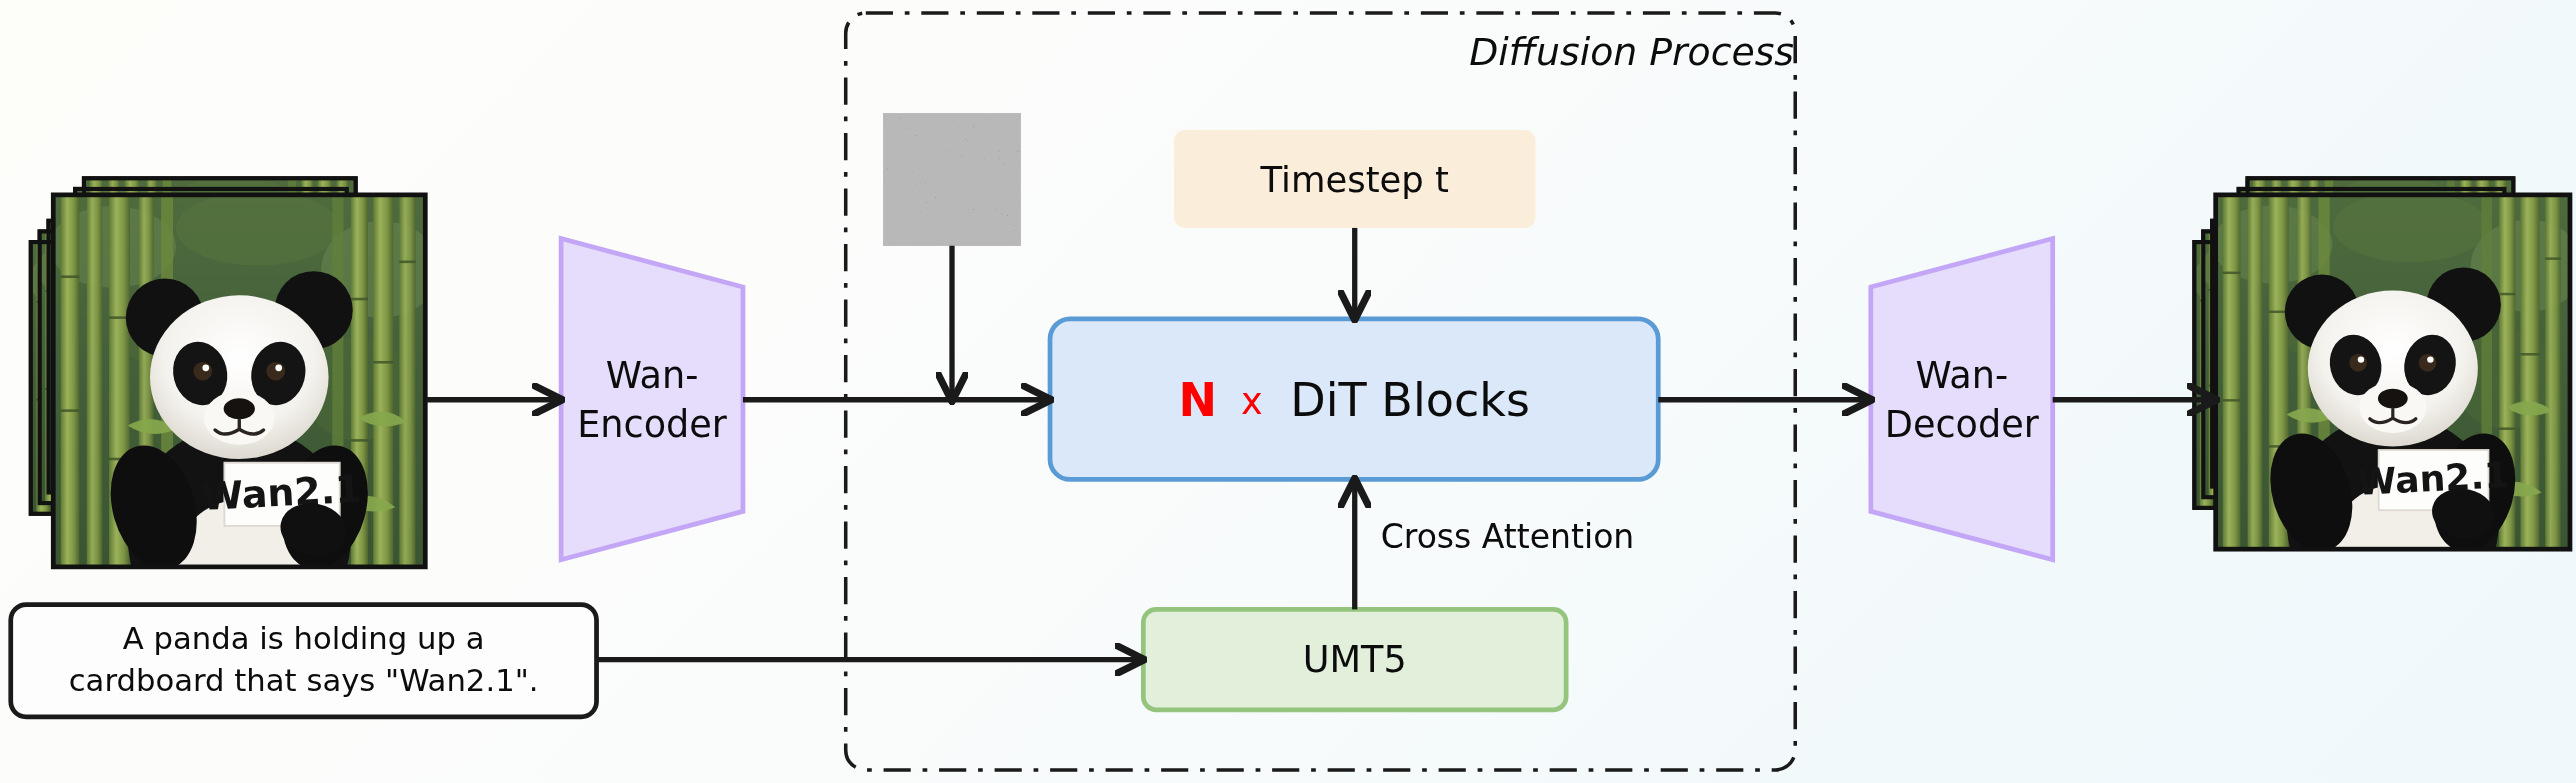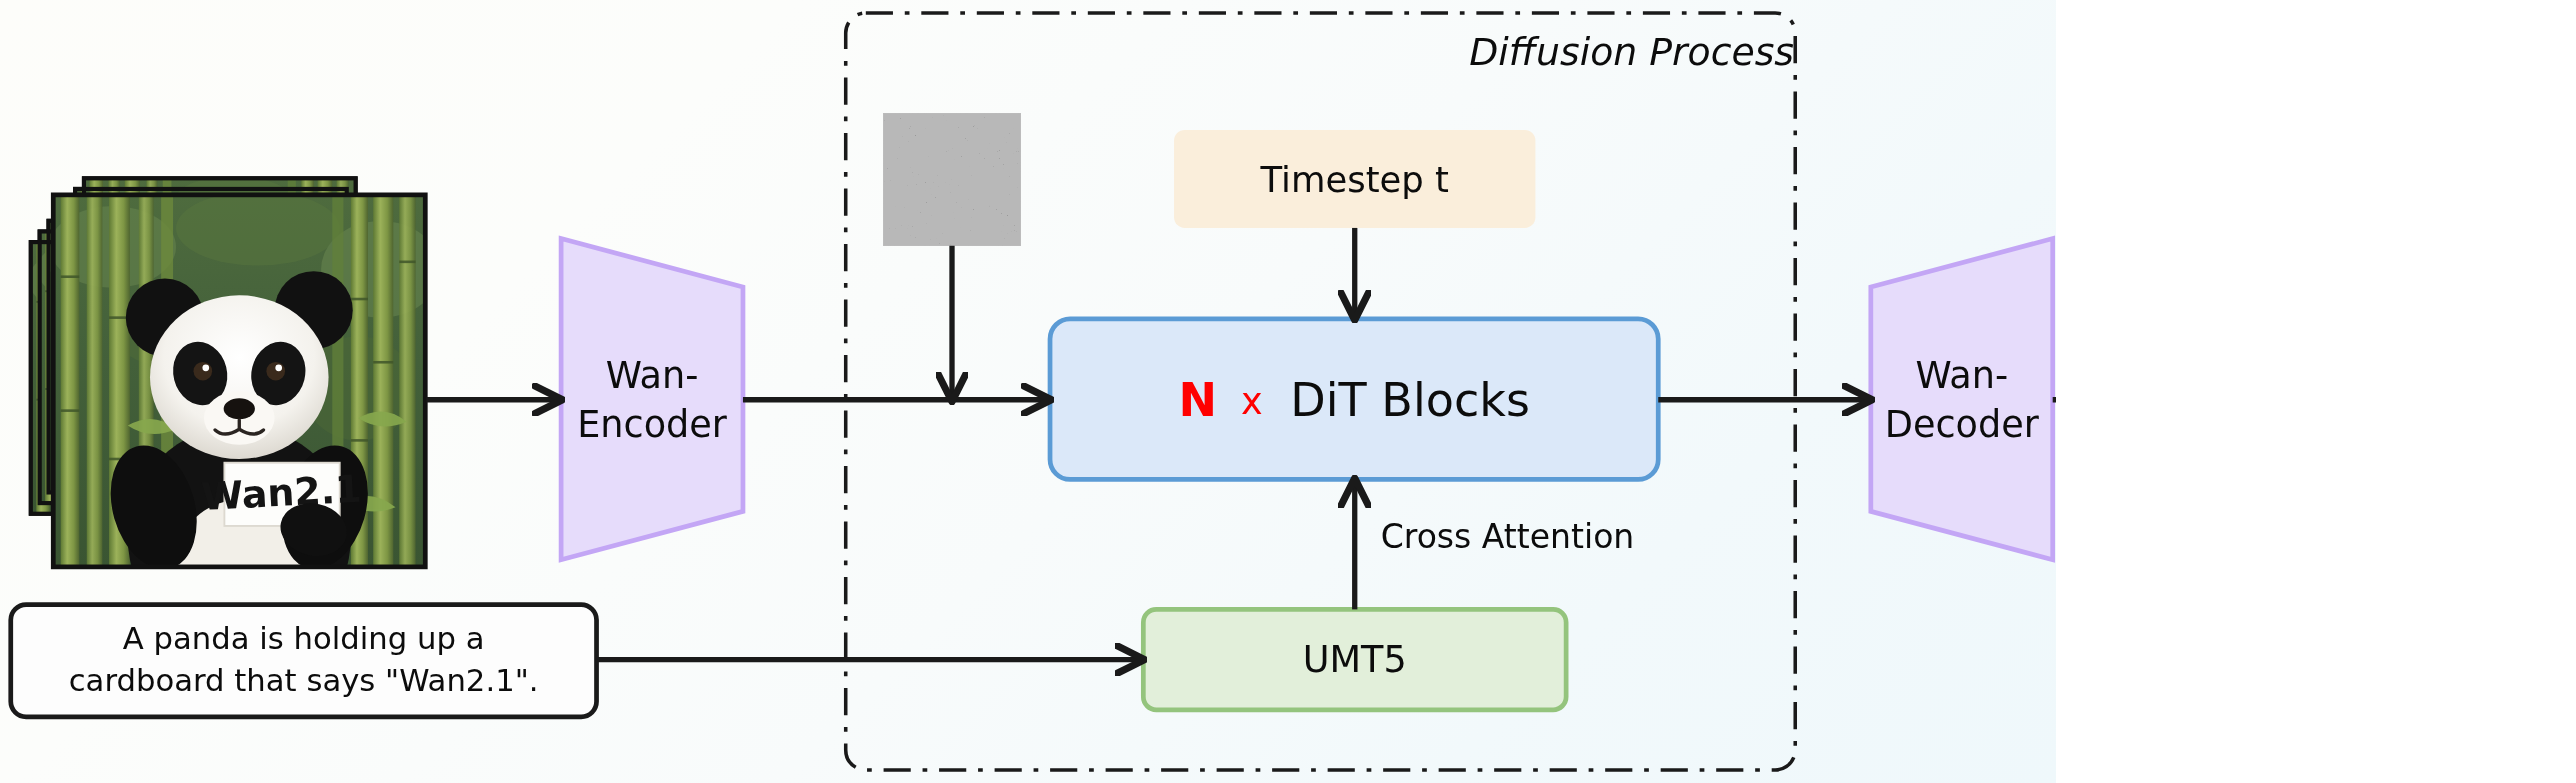--- a/index.html
+++ b/index.html
@@ -3,21 +3,21 @@
 <meta charset="utf-8">
 <title>Wan2.1 Diffusion Pipeline Diagram</title>
 <style>
   html, body {
     margin: 0;
     padding: 0;
     background: #ffffff;
   }
   #stage {
     position: relative;
-    width: 2056px;
+    width: 2576px;
     height: 783px;
     overflow: hidden;
     font-family: "DejaVu Sans", "Liberation Sans", sans-serif;
     background: linear-gradient(135deg, #fdfdfa 0%, #fcfdfb 28%, #f8fbfb 55%, #f2f9fb 78%, #eff8fb 100%);
   }
   #diagram {
     position: absolute;
     inset: 0;
     width: 2576px;
     height: 783px;

